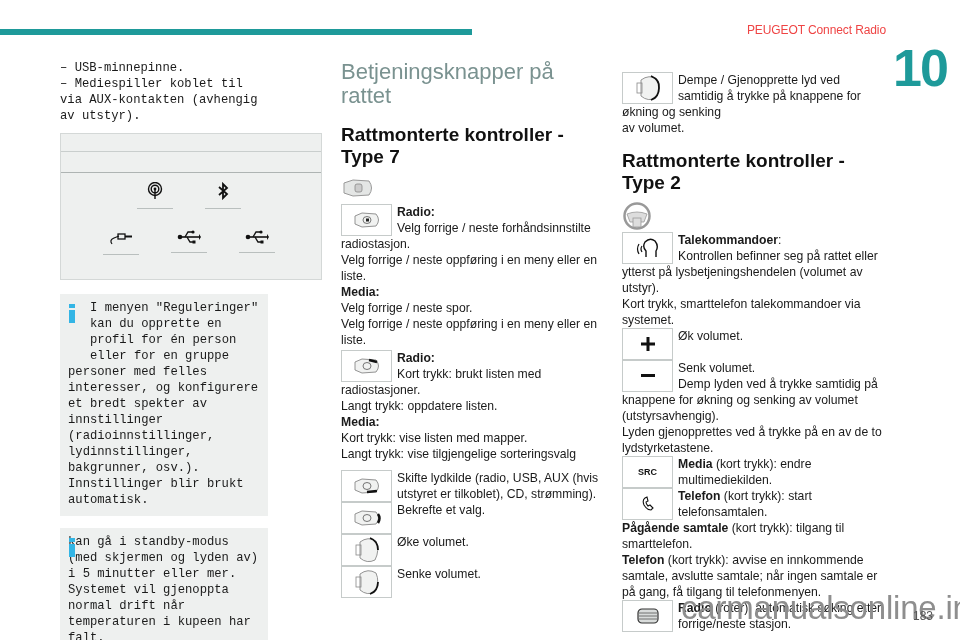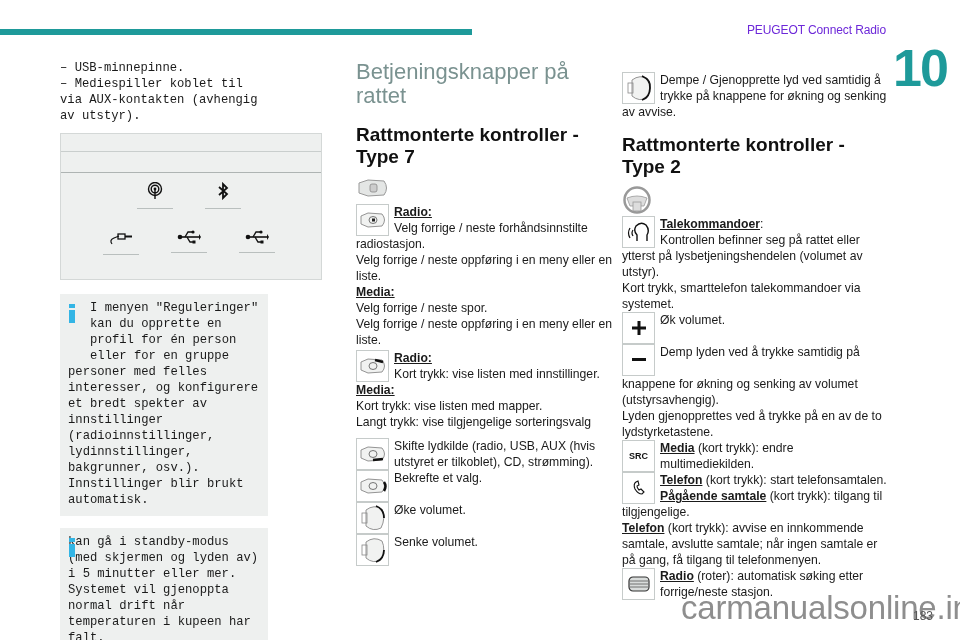--- a/index.html
+++ b/index.html
@@ -1,46 +1,46 @@
 <!DOCTYPE html>
 <html><head>
 <meta charset="utf-8">
 <style>
   * { box-sizing: border-box; margin: 0; padding: 0; }
   html, body { width: 960px; height: 640px; background: #ffffff; overflow: hidden; }
   body { position: relative; font-family: "Liberation Sans", sans-serif; color: #1a1a1a; font-size: 12.2px; line-height: 16px; }
 
   .top-bar { position: absolute; left: 0; top: 29px; width: 472px; height: 6px; background: #1e9a9a; }
-  .header-title { position: absolute; right: 74px; top: 22px; font-size: 12px; color: #6d28d9; letter-spacing: -0.1px; }
+  .header-title { position: absolute; right: 74px; top: 22px; font-size: 12px; color: #ef4444; letter-spacing: -0.1px; }
   .chapter-num { position: absolute; left: 893px; top: 42px; font-size: 52px; font-weight: bold; color: #1e9a9a; line-height: 52px; letter-spacing: -2px; }
 
   .col { position: absolute; top: 60px; }
   .col1 { left: 60px; width: 208px; font-family: Liberation Mono, monospace; }
-  .col2 { left: 356px; width: 262px; }
+  .col2 { left: 341px; width: 262px; }
   .col3 { left: 622px; width: 265px; }
 
   p { margin: 0; }
-  .bold { font-weight: bold; text-decoration: underline; }
+  .bold { font-weight: bold; }
 
   .media-panel { margin-top: 9px; width: 262px; height: 147px; background: #eef0ef; border: 1px solid #d4d8d7; position: relative; }
   .media-panel .row-line { position: absolute; left: 0; right: 0; border-top: 1px solid #c9cecd; }
   .media-panel .row-line.dark { border-top: 1.5px solid #aeb4b3; }
   .mp-icon { position: absolute; width: 36px; text-align: center; font-size: 16px; color: #111; }
   .mp-icon .u { display: block; margin: 4px auto 0; width: 36px; height: 1px; background: #b9bfbe; }
 
   .note { margin-top: 12px; background: #eef0ef; padding: 6px 8px 8px 8px; position: relative; font-size: 12.2px; line-height: 16px; }
   .note .info-ico { position: absolute; left: 9px; top: 10px; width: 6px; height: 19px; }
   .note .info-ico .dot { width: 6px; height: 4px; background: #33b5e5; }
   .note .info-ico .bar { width: 6px; height: 13px; background: #33b5e5; margin-top: 2px; }
   .note .indent { padding-left: 22px; display: block; }
 
   .section-h1 { font-size: 22px; line-height: 24px; color: #7a9290; font-weight: normal; margin-top: 0px; }
   .section-h2 { font-size: 19px; line-height: 22px; font-weight: bold; color: #111; margin-top: 14px; }
 
-  .ctrl-icon { float: left; width: 33px; height: 32px; border: 1px solid #c6cbca; background: #fff; margin-right: 5px; display: flex; align-items: center; justify-content: center; }
+  .ctrl-icon { float: left; width: 51px; height: 32px; border: 1px solid #c6cbca; background: #fff; margin-right: 5px; display: flex; align-items: center; justify-content: center; }
   .ctrl-row { overflow: hidden; margin-top: 2px; }
   .ctrl-row::after { content: ""; display: block; clear: both; }
   .inline-ctrl-text { display: block; }
 
   .small-illus { width: 34px; height: 20px; margin-top: 10px; }
 
   .watermark { position: absolute; left: 681px; top: 600px; font-size: 33px; color: #8e8e8e; letter-spacing: -0.2px; }
   .page-num { position: absolute; left: 913px; top: 608px; font-size: 12px; color: #555; }
 </style>
 </head>
@@ -155,22 +155,23 @@
 
   <div class="ctrl-row">
     <div class="ctrl-icon">
       <svg width="28" height="18" viewBox="0 0 28 18">
           <path d="M2,5 L9,2 L23,3 Q28,9 23,15 L9,16 L2,13 Z" fill="#f1f2f1" stroke="#888" stroke-width="0.9"></path>
           <path d="M16,3 L24,5" stroke="#111" stroke-width="2.5"></path>
           <ellipse cx="14" cy="9" rx="4" ry="3.5" fill="none" stroke="#666" stroke-width="0.9"></ellipse>
         </svg>
     </div>
     <span class="inline-ctrl-text bold">Radio:</span>
-    <span class="inline-ctrl-text">Kort trykk: vise listen med innstillinger.</span>
-  </div>
+    <span class="inline-ctrl-text">Kort trykk: brukt listen med radiostasjoner.</span>
+  </div>
+  <p>Langt trykk: oppdatere listen.</p>
   <p class="bold">Media:</p>
   <p>Kort trykk: vise listen med mapper.</p>
   <p>Langt trykk: vise tilgjengelige sorteringsvalg</p>
 
   <div class="ctrl-row" style="margin-top:8px">
     <div class="ctrl-icon">
       <svg width="28" height="18" viewBox="0 0 28 18">
           <path d="M2,5 L9,2 L23,3 Q28,9 23,15 L9,16 L2,13 Z" fill="#f1f2f1" stroke="#888" stroke-width="0.9"></path>
           <path d="M14,15 L24,14" stroke="#111" stroke-width="2.5"></path>
           <ellipse cx="14" cy="9" rx="4" ry="3.5" fill="none" stroke="#666" stroke-width="0.9"></ellipse>
@@ -214,21 +215,21 @@
   <div class="ctrl-row" style="margin-top:12px">
     <div class="ctrl-icon">
       <svg width="26" height="28" viewBox="0 0 26 28">
           <path d="M6,6 Q14,0 22,5 Q26,14 21,24 Q13,28 6,22 Z" fill="#f1f2f1" stroke="#888" stroke-width="0.9"></path>
           <rect x="2" y="9" width="5" height="10" fill="none" stroke="#888" stroke-width="0.8"></rect>
           <path d="M16,2 Q25,6 24,14 Q24,23 16,26" stroke="#111" stroke-width="1.8" fill="none"></path>
         </svg>
     </div>
     <span class="inline-ctrl-text">Dempe / Gjenopprette lyd ved samtidig å trykke på knappene for økning og senking</span>
   </div>
-  <p>av avvise.</p>
+  <p>av volumet.</p>
 
   <h2 class="section-h2" style="">Rattmonterte kontroller - Type 2</h2>
 
   <div class="small-illus" style="width:34px;height:26px;margin-top:8px">
     <svg width="30" height="28" viewBox="0 0 30 28">
         <circle cx="15" cy="14" r="12.5" fill="none" stroke="#999" stroke-width="2.5"></circle>
         <path d="M5,12 Q15,8 25,12 L22,20 L8,20 Z" fill="#ddd" stroke="#999" stroke-width="0.8"></path>
         <rect x="11" y="16" width="8" height="9" fill="#ddd" stroke="#999" stroke-width="0.8"></rect>
       </svg>
   </div>
@@ -255,40 +256,41 @@
     </div>
     <span class="inline-ctrl-text">Øk volumet.</span>
   </div>
 
   <div class="ctrl-row" style="margin-top:0">
     <div class="ctrl-icon">
       <svg width="14" height="4" viewBox="0 0 14 4">
           <rect x="0" y="0" width="14" height="3" fill="#111"></rect>
         </svg>
     </div>
+    <span class="inline-ctrl-text">Senk volumet.</span>
     <span class="inline-ctrl-text">Demp lyden ved å trykke samtidig på</span>
   </div>
   <p>knappene for økning og senking av volumet (utstyrsavhengig).</p>
   <p>Lyden gjenopprettes ved å trykke på en av de to lydstyrketastene.</p>
 
   <div class="ctrl-row" style="margin-top:0">
     <div class="ctrl-icon" style="font-size:9px;font-weight:bold;color:#111">SRC</div>
     <span class="inline-ctrl-text"><span class="bold">Media</span><span> (kort trykk): endre multimediekilden.</span></span>
   </div>
 
   <div class="ctrl-row" style="margin-top:0">
     <div class="ctrl-icon">
       <svg width="14" height="16" viewBox="0 0 14 16">
           <path d="M4,2 Q1,4 3,9 Q6,14 10,14 L12,12 L9,9 L7,10 Q5,8 5,6 L7,5 L6,1 Z" fill="none" stroke="#111" stroke-width="1.1"></path>
         </svg>
     </div>
     <span class="inline-ctrl-text"><span class="bold">Telefon</span><span> (kort trykk): start telefonsamtalen.</span></span>
     <span class="inline-ctrl-text"><span class="bold">Pågående samtale</span><span> (kort trykk): tilgang til</span></span>
   </div>
-  <p>tilgjengelige.</p>
+  <p>smarttelefon.</p>
   <p><span class="bold">Telefon</span><span> (kort trykk): avvise en innkommende samtale, avslutte samtale; når ingen samtale er på gang, få tilgang til telefonmenyen.</span></p>
 
   <div class="ctrl-row" style="margin-top:0">
     <div class="ctrl-icon">
       <svg width="22" height="18" viewBox="0 0 22 18">
           <rect x="1" y="2" width="20" height="14" rx="4" fill="#d9dcdb" stroke="#333" stroke-width="1.2"></rect>
           <line x1="2" y1="6" x2="20" y2="6" stroke="#555" stroke-width="0.8"></line>
           <line x1="2" y1="9" x2="20" y2="9" stroke="#555" stroke-width="0.8"></line>
           <line x1="2" y1="12" x2="20" y2="12" stroke="#555" stroke-width="0.8"></line>
         </svg>

